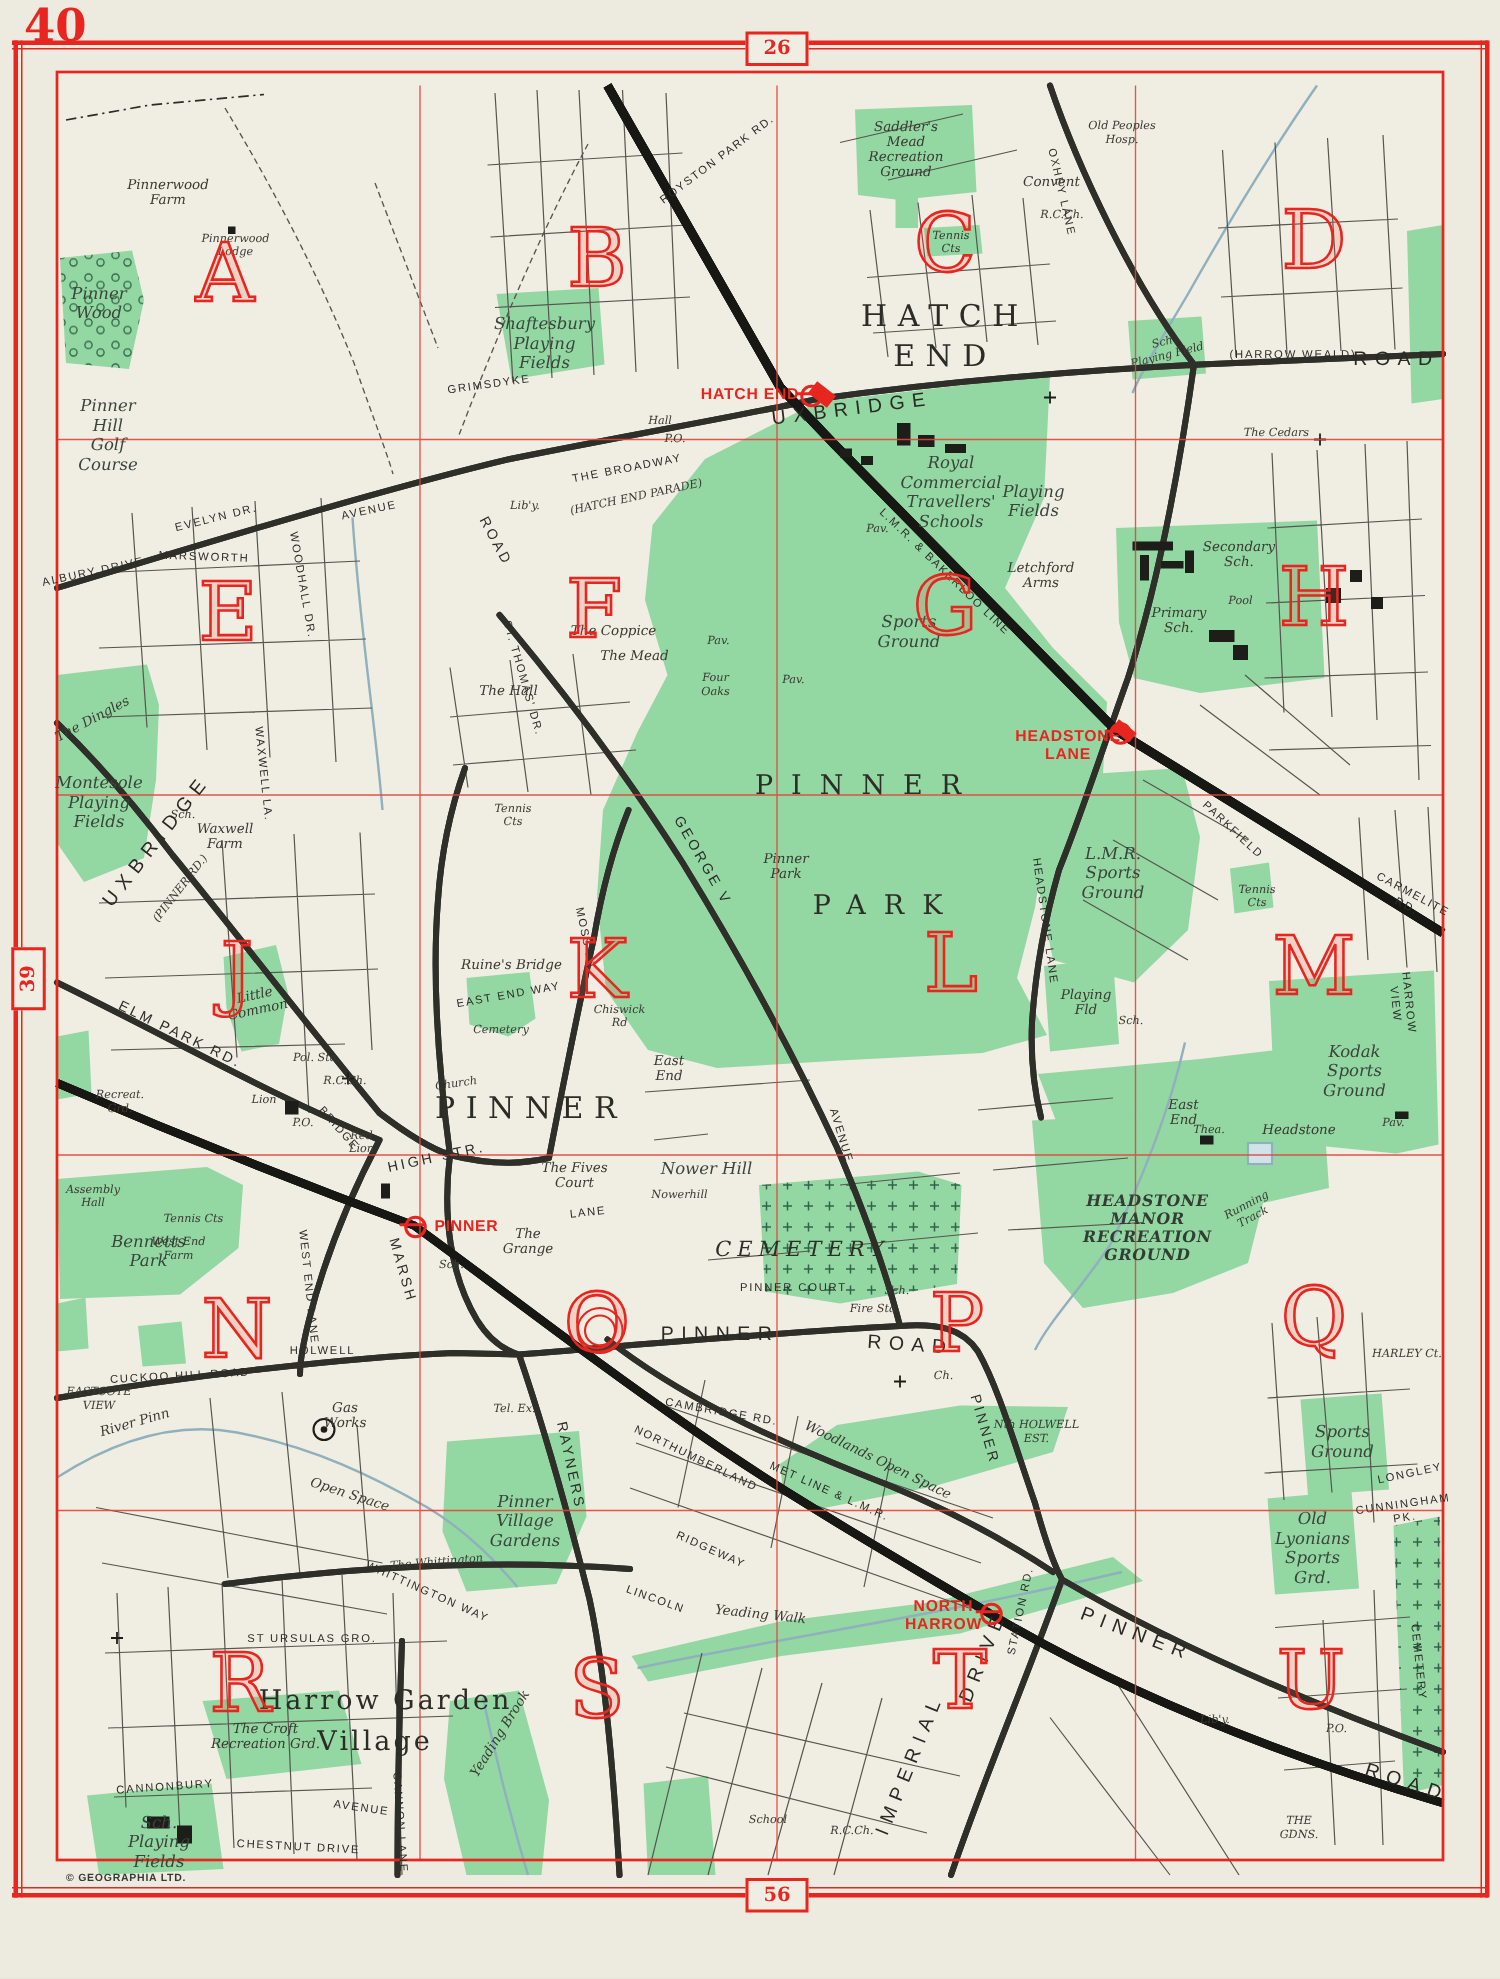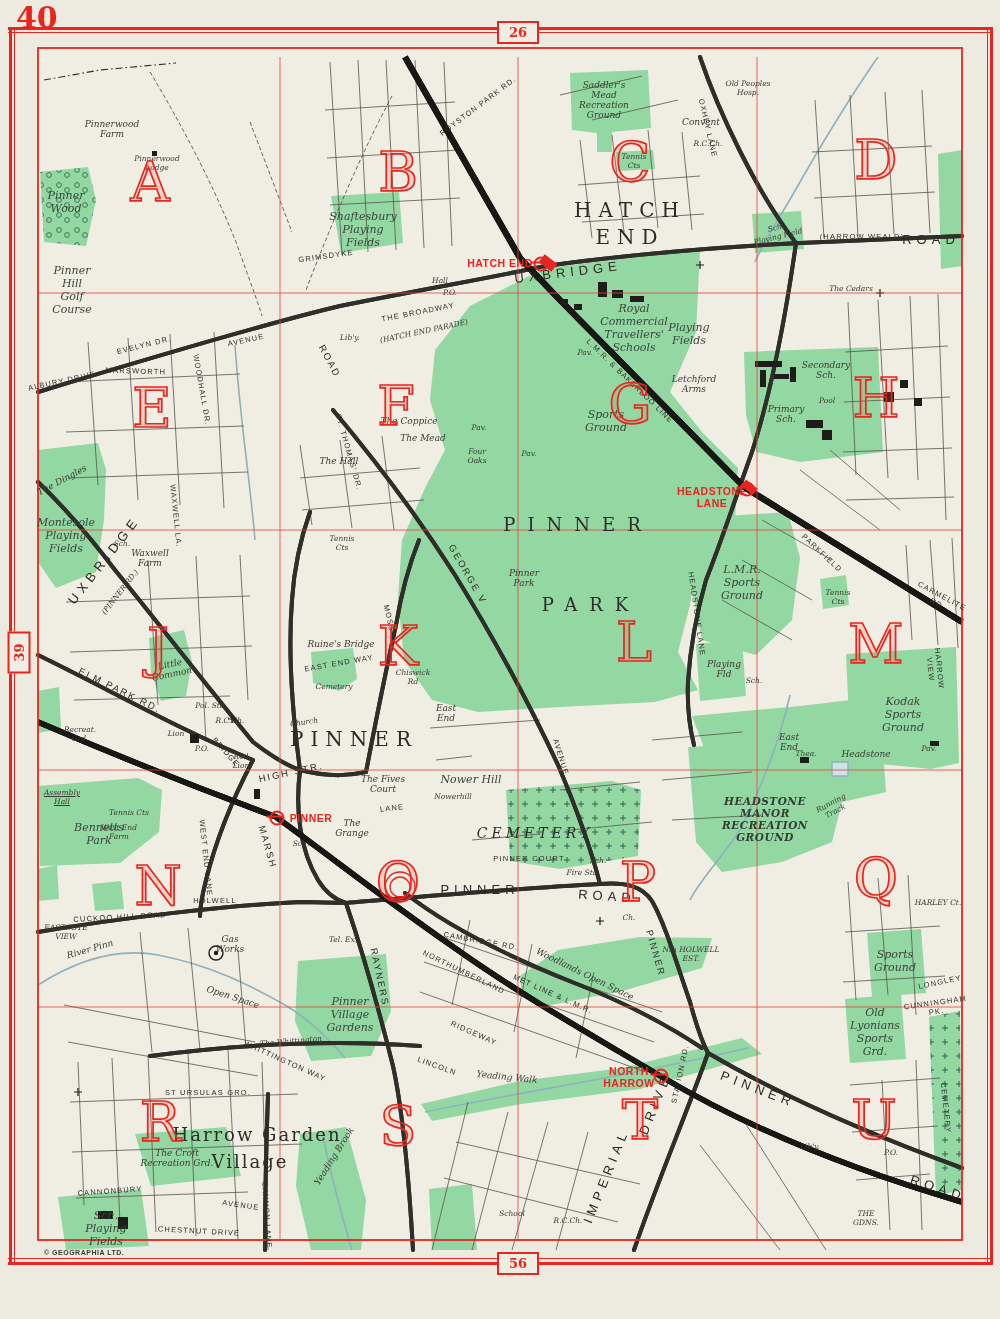--- a/index.html
+++ b/index.html
@@ -305,21 +305,21 @@
       <span class="lb tn" style="left: 230px; top: 720px;">R.C.Ch.</span>
       <span class="lb tn" style="left: 176px; top: 733px;">Lion</span>
       <span class="lb tn" style="left: 202px; top: 748px;">P.O.</span>
       <span class="lb rd" style="left: 226px; top: 752px; transform: translate(-50%, -50%) rotate(48deg);">BRIDGE</span>
       <span class="lb big" style="left: 354px; top: 739px;">PINNER</span>
       <span class="lb tn" style="left: 241px; top: 761px;">Red
 Lion</span>
       <span class="lb tn" style="left: 304px; top: 722px; transform: translate(-50%, -50%) rotate(-8deg);">Church</span>
       <span class="lb rdm" style="left: 291px; top: 772px; transform: translate(-50%, -50%) rotate(-12deg);">HIGH  STR.</span>
       <span class="lb rdm" style="left: 268px; top: 847px; transform: translate(-50%, -50%) rotate(74deg);">MARSH</span>
-      <span class="lb tn" style="left: 62px; top: 797px; text-decoration: underline;">Assembly
+      <span class="lb tn" style="left: 62px; top: 797px;">Assembly
 Hall</span>
       <span class="lb area" style="left: 99px; top: 834px;">Bennetts
 Park</span>
       <span class="lb tn" style="left: 129px; top: 812px;">Tennis Cts</span>
       <span class="lb tn" style="left: 119px; top: 832px;">West End
 Farm</span>
       <span class="lb tn" style="left: 301px; top: 843px;">Sch.</span>
       <span class="lb sm" style="left: 352px; top: 828px;">The
 Grange</span>
       <span class="lb sm" style="left: 383px; top: 784px;">The Fives

